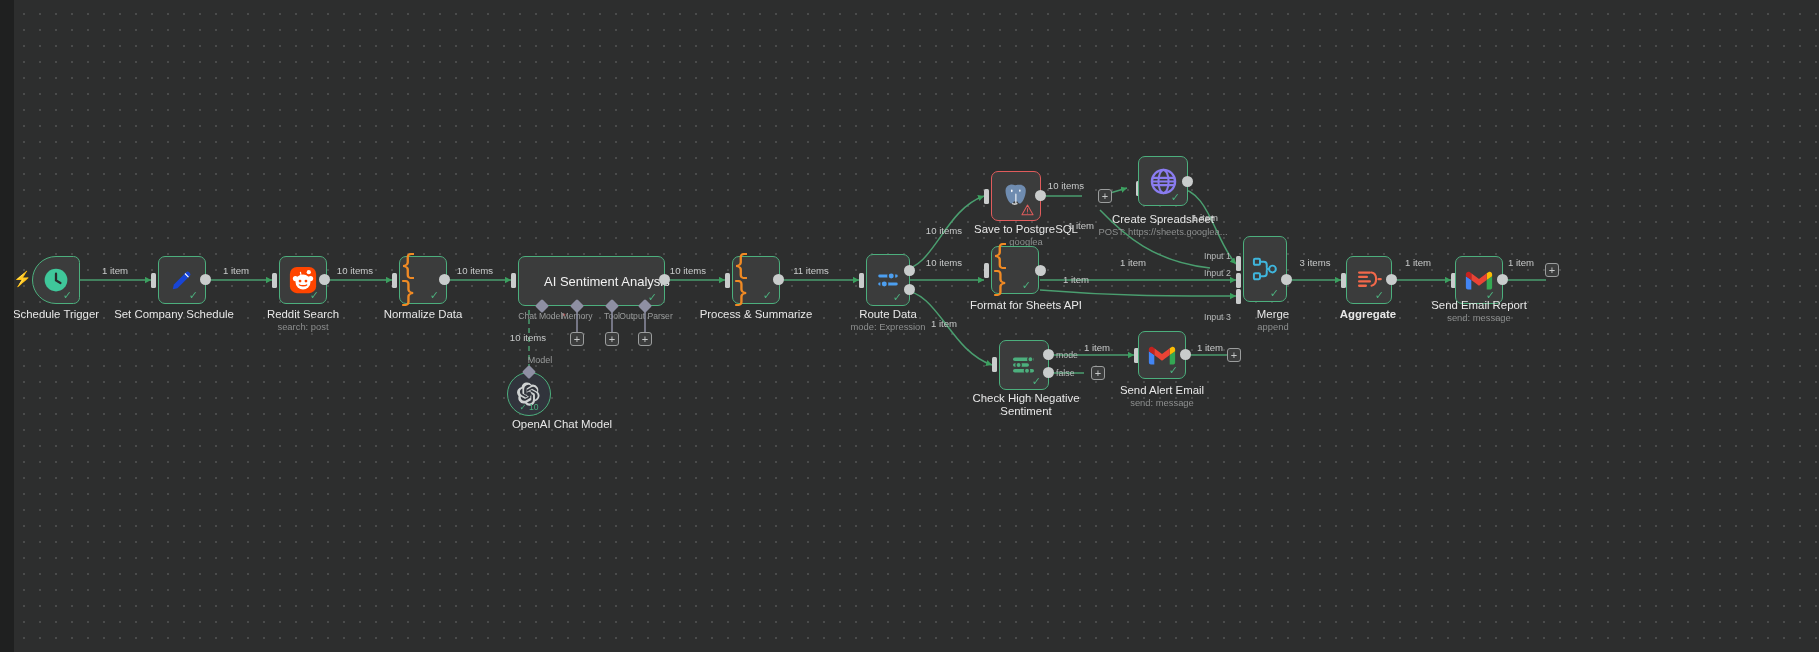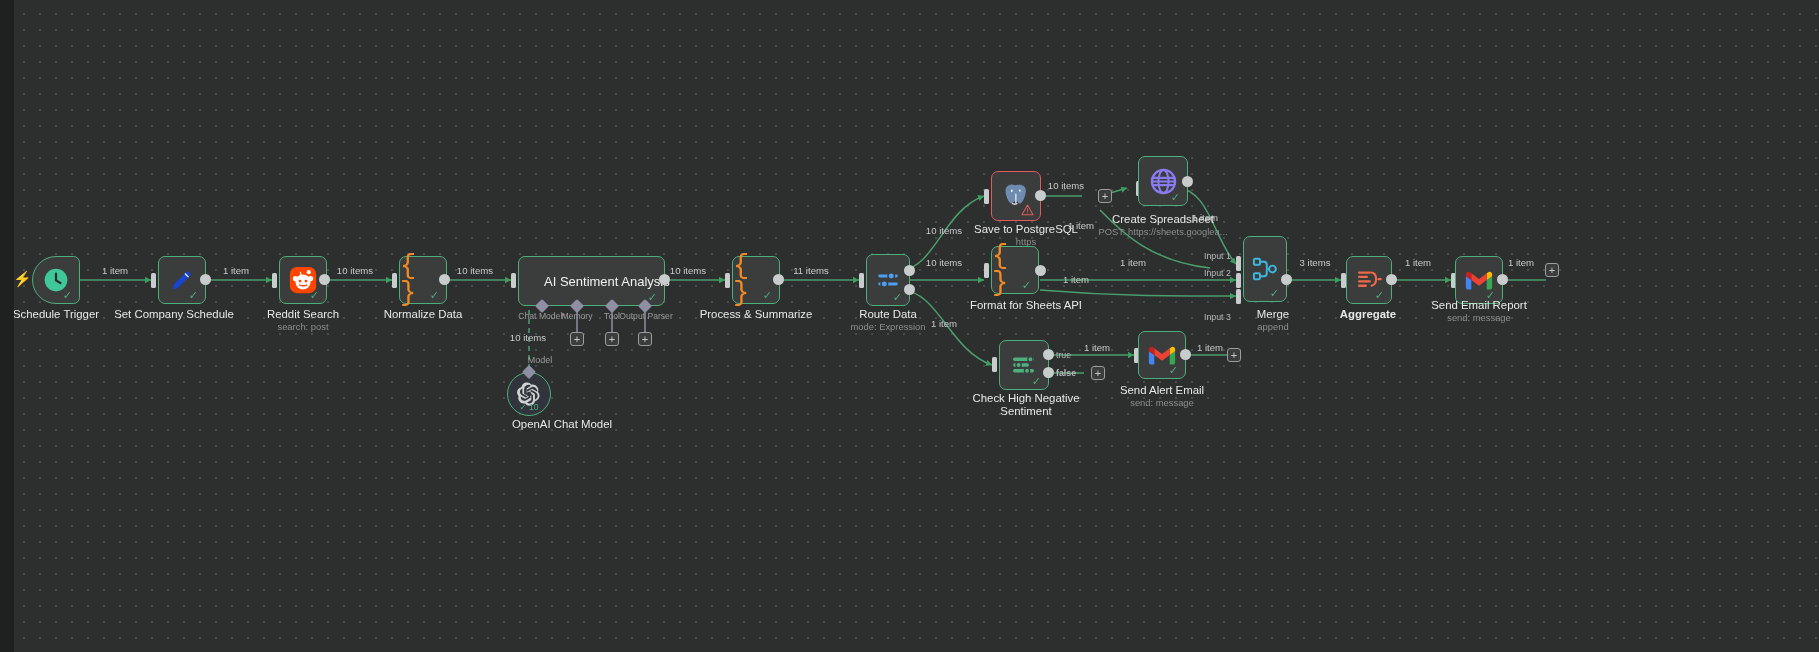--- a/index.html
+++ b/index.html
@@ -281,21 +281,21 @@
       <path d="M11.9 10.4v7.4M9 18.6c1.1.4 2.8.4 3.9 0" stroke="#ffffff" stroke-width="0.9" fill="none" stroke-linecap="round"></path>
     </svg>
     <svg class="warn" viewBox="0 0 14 13">
       <path d="M7 1.2L13 11.6H1z" fill="none" stroke="#e05c5c" stroke-width="1.1" stroke-linejoin="round"></path>
       <path d="M7 5v3.1" stroke="#e05c5c" stroke-width="1" stroke-linecap="round"></path>
       <circle cx="7" cy="9.8" r="0.55" fill="#e05c5c"></circle>
     </svg>
   </div>
   <div class="port-out" style="left:1021px; top:190px;"></div>
   <div class="node-title" style="left:1012px; top:223px;">Save to PostgreSQL</div>
-  <div class="node-sub" style="left:1012px; top:236px;">https</div>
+  <div class="node-sub" style="left:1012px; top:236px;">googlea</div>
   <div class="plusbtn" style="left:1084px; top:189px;">+</div>
 
   <div class="port-in" style="left:1122px; top:181px;"></div>
   <div class="node" style="left:1124px; top:156px; width:50px; height:50px;">
     <svg class="icn" width="29" height="29" viewBox="0 0 24 24">
       <circle cx="12" cy="12" r="9.6" fill="none" stroke="#8a7cf0" stroke-width="1.9"></circle>
       <ellipse cx="12" cy="12" rx="4.2" ry="9.6" fill="none" stroke="#8a7cf0" stroke-width="1.7"></ellipse>
       <path d="M2.6 9h18.8M2.6 15h18.8M2.4 12h19.2" stroke="#8a7cf0" stroke-width="1.7"></path>
     </svg>
     <span class="tick">✓</span>
@@ -319,22 +319,22 @@
       <rect x="3" y="10.2" width="16" height="3.6" rx="1.8" fill="#4caf7d"></rect>
       <rect x="3" y="16" width="21" height="3.6" rx="1.8" fill="#4caf7d"></rect>
       <circle cx="20.4" cy="6.2" r="2.6" fill="#4caf7d" stroke="#3b3c3c" stroke-width="1.3"></circle>
       <circle cx="8.6" cy="12" r="2.6" fill="#4caf7d" stroke="#3b3c3c" stroke-width="1.3"></circle>
       <circle cx="17" cy="17.8" r="2.6" fill="#4caf7d" stroke="#3b3c3c" stroke-width="1.3"></circle>
     </svg>
     <span class="tick">✓</span>
   </div>
   <div class="port-out" style="left:1029px; top:349px;"></div>
   <div class="port-out" style="left:1029px; top:367px;"></div>
-  <div class="edge-lbl io" style="left:1042px; top:350px;">true</div>
-  <div class="edge-lbl io" style="left:1042px; top:368px;font-weight:bold;">false</div>
+  <div class="edge-lbl io" style="left:1042px; top:350px;">mode</div>
+  <div class="edge-lbl io" style="left:1042px; top:368px;">false</div>
   <div class="plusbtn" style="left:1077px; top:366px;">+</div>
   <div class="node-title two" style="left:1012px; top:392px;">Check High Negative Sentiment</div>
 
   <div class="port-in" style="left:1120px; top:348px;"></div>
   <div class="node" style="left:1124px; top:331px; width:48px; height:48px;">
     <svg class="icn" width="28" height="21" viewBox="0 0 32 24">
       <path d="M2.6 22.4h4.6V11.5L1 7v13a2.4 2.4 0 002.4 2.4z" fill="#4285f4"></path>
       <path d="M24.8 22.4h4.6A2.4 2.4 0 0031 20V7l-6.2 4.5z" fill="#34a853"></path>
       <path d="M24.8 3.6v7.9L31 7V4.8c0-2.2-2.5-3.5-4.3-2.2z" fill="#fbbc04"></path>
       <path d="M7.2 11.5V3.6L16 10.2l8.8-6.6v7.9L16 18z" fill="#ea4335"></path>

